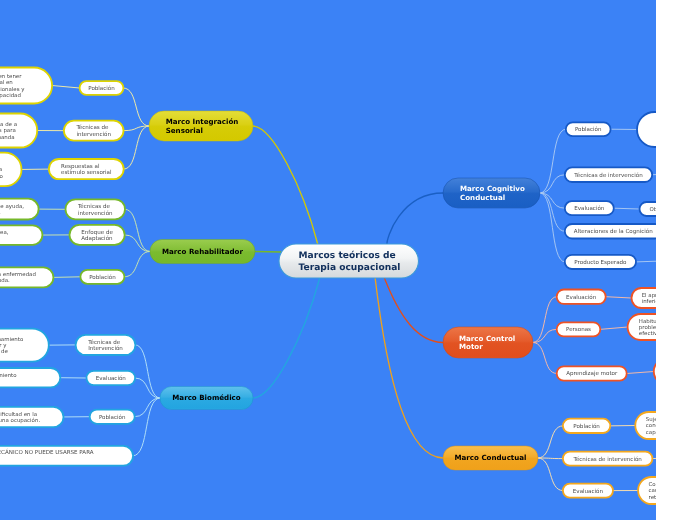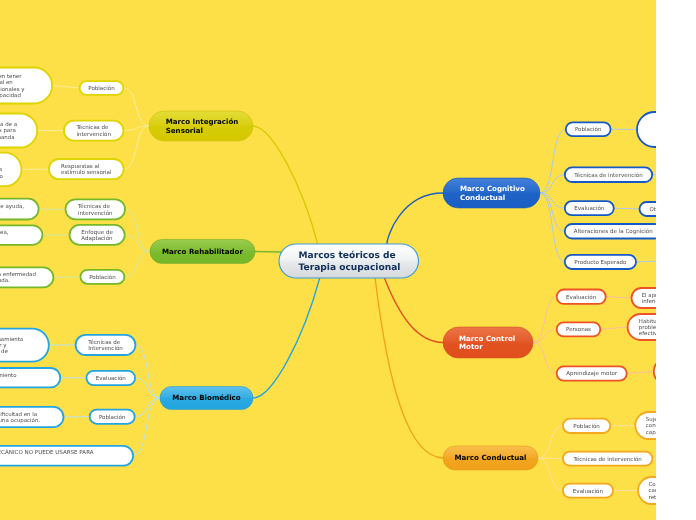--- a/index.html
+++ b/index.html
@@ -1,19 +1,19 @@
 <!DOCTYPE html>
 <html><head>
 <meta charset="utf-8">
 <title>Mapa mental - Marcos teoricos de Terapia ocupacional</title>
 <style>
   html,body{margin:0;padding:0;background:#ffffff;}
   body{width:696px;height:520px;overflow:hidden;
        font-family:"Liberation Sans",sans-serif;}
-  #canvas{position:relative;width:656px;height:520px;background:#fde047;overflow:hidden;}
+  #canvas{position:relative;width:656px;height:520px;background:#3b82f6;overflow:hidden;}
   svg#map{display:block;position:absolute;left:0;top:0;
            shape-rendering:geometricPrecision;
            text-rendering:geometricPrecision;
            -webkit-font-smoothing:antialiased;}
 </style>
 </head>
 <body>
 
 <div id="canvas">
   <svg id="map" width="696" height="520" viewBox="0 0 696 520">

